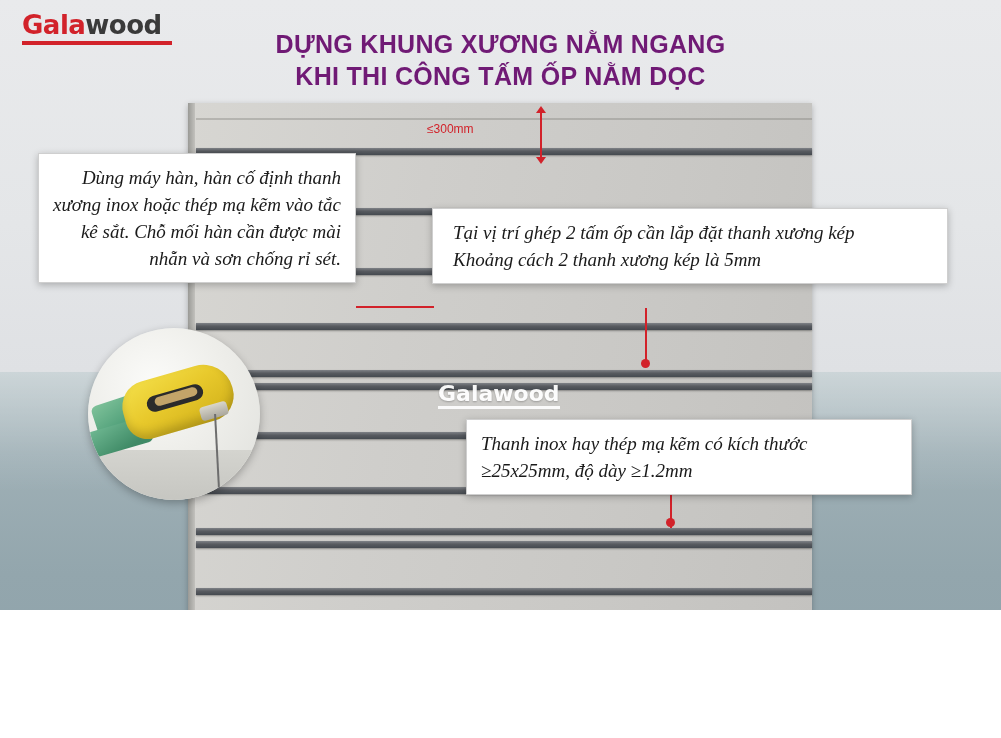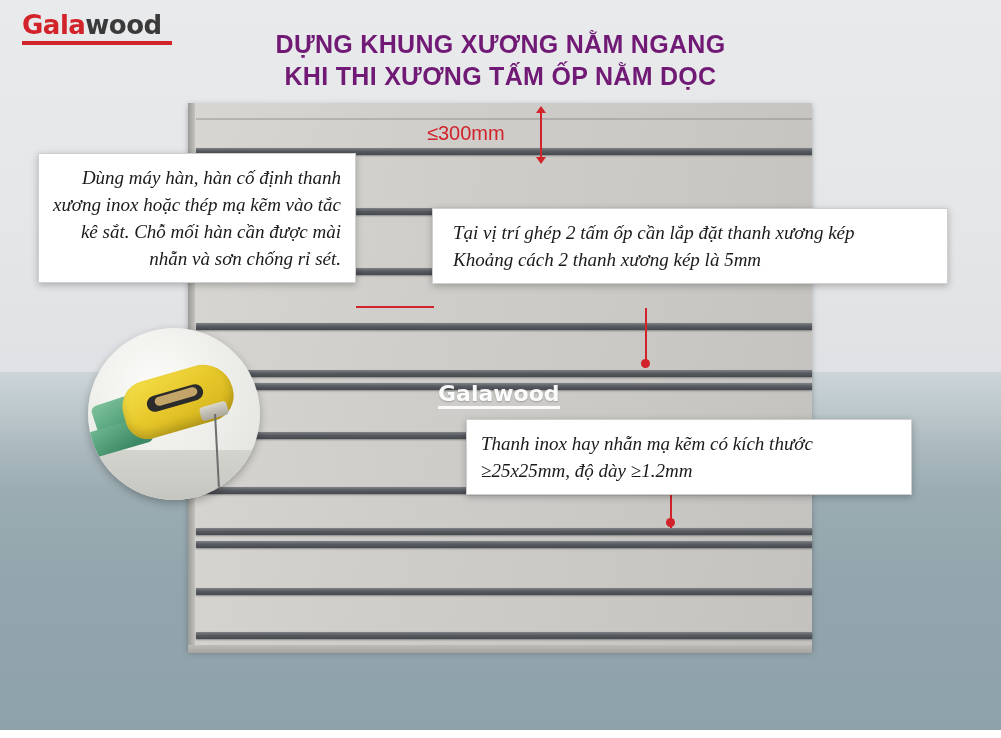--- a/index.html
+++ b/index.html
@@ -9,21 +9,21 @@
   body {
     width: 1001px;
     height: 738px;
     overflow: hidden;
     font-family: "Liberation Sans", sans-serif;
     background: #ffffff;
   }
   #stage {
     position: relative;
     width: 1001px;
-    height: 730px;
+    height: 610px;
     overflow: hidden;
   }
   
   .bg-upper {
     position: absolute;
     left: 0; top: 0;
     width: 1001px; height: 372px;
     background: linear-gradient(180deg, #e9eaec 0%, #e4e6e8 60%, #dfe1e4 100%);
   }
   .bg-lower {
@@ -126,21 +126,21 @@
     border-bottom: 7px solid #d2222a;
   }
   .dim-arrow:after {
     bottom: -6px;
     border-top: 7px solid #d2222a;
   }
   .dim-label {
     position: absolute;
     left: 427px; top: 122px;
     color: #d2222a;
-    font-size: 20px;
+    font-size: 12px;
     font-weight: normal;
     font-family: "Liberation Sans", sans-serif;
   }
   
   .watermark {
     position: absolute;
     left: 438px; top: 381px;
     font-size: 22px;
     font-weight: bold;
     color: #ffffff;
@@ -277,21 +277,21 @@
   <div class="bg-lower"></div>
   <div class="floor-sheen"></div>
 
   <div class="logo">
     <span class="gala">Gala</span><span class="wood">wood</span>
   </div>
   <div class="logo-bar"></div>
 
   <div class="title">
     <span>DỰNG KHUNG XƯƠNG NẰM NGANG</span>
-    <span class="line2">KHI THI XƯƠNG TẤM ỐP NẰM DỌC</span>
+    <span class="line2">KHI THI CÔNG TẤM ỐP NẰM DỌC</span>
   </div>
 
   <div class="wall"></div>
   <div class="wall-edge-left"></div>
   <div class="wall-edge-bottom"></div>
 
   <div class="strip" style="top:148px;"></div>
   <div class="strip" style="top:208px;"></div>
   <div class="strip" style="top:268px;"></div>
   <div class="strip" style="top:323px;"></div>
@@ -334,16 +334,16 @@
   <div class="callout" id="callout-weld">
     <span>Dùng máy hàn, hàn cố định thanh xương inox hoặc thép mạ kẽm vào tắc kê sắt. Chỗ mối hàn cần được mài nhẵn và sơn chống rỉ sét.</span>
   </div>
 
   <div class="callout" id="callout-double">
     <div>Tại vị trí ghép 2 tấm ốp cần lắp đặt thanh xương kép</div>
     <div>Khoảng cách 2 thanh xương kép là 5mm</div>
   </div>
 
   <div class="callout" id="callout-spec">
-    <span>Thanh inox hay nhẵn mạ kẽm có kích thước ≥25x25mm, độ dày ≥1.2mm</span>
+    <span>Thanh inox hay thép mạ kẽm có kích thước ≥25x25mm, độ dày ≥1.2mm</span>
   </div>
 
 </div>
 
 </body></html>

